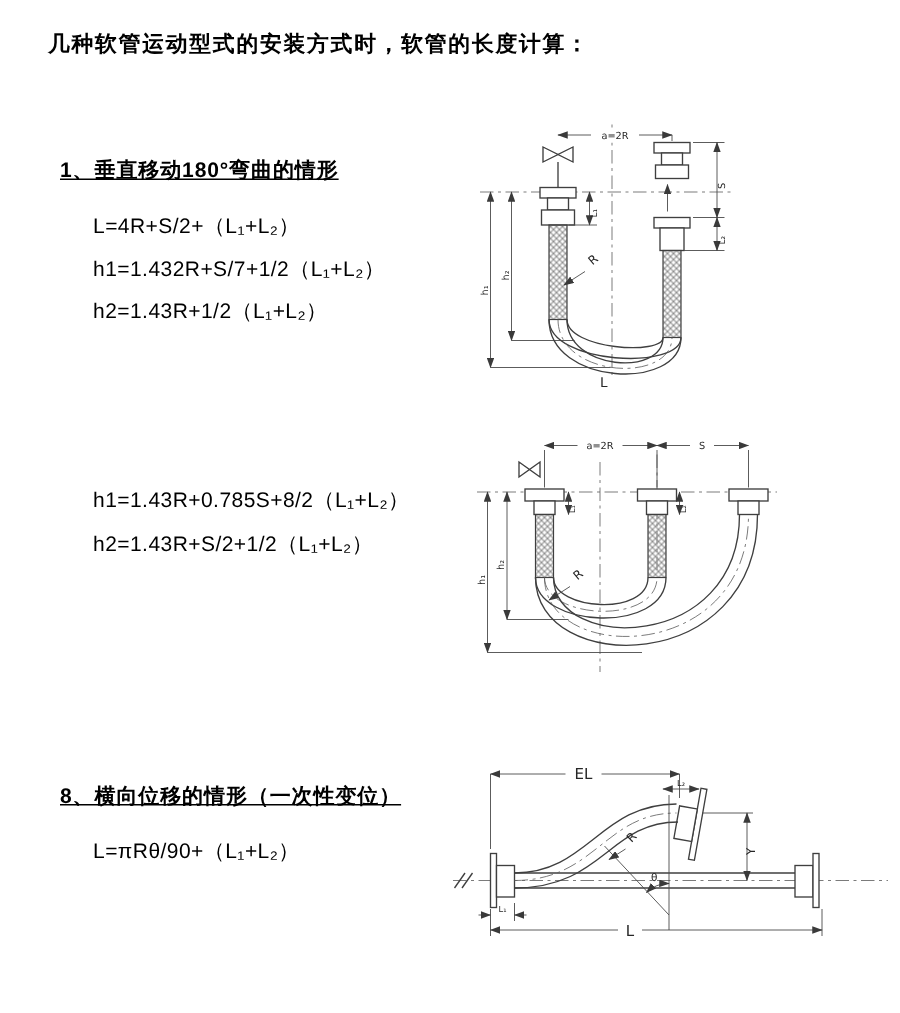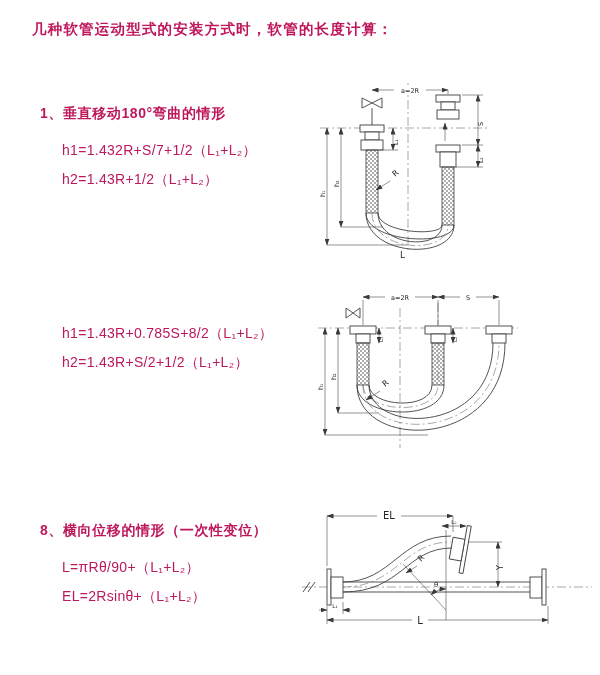--- a/index.html
+++ b/index.html
@@ -1,20 +1,20 @@
 <!DOCTYPE html>
 <html><head>
 <meta charset="utf-8">
 <style>
   html,body{margin:0;padding:0;background:#ffffff;}
   .page{position:relative;width:600px;height:675px;background:#ffffff;overflow:hidden;
-        font-family:"Liberation Sans","DejaVu Sans",sans-serif;color:#be185d;}
+        font-family:"Liberation Sans","DejaVu Sans",sans-serif;color:#000000;}
   .title{position:absolute;left:32px;top:20px;font-size:14.5px;font-weight:600;letter-spacing:1.2px;}
   .sec{position:absolute;left:40px;}
-  .sec-heading{font-size:14px;font-weight:600;letter-spacing:0.6px;}
+  .sec-heading{font-size:14px;font-weight:600;letter-spacing:0.6px;text-decoration:underline;}
   .formulas{margin:13px 0 0 22px;font-size:14px;line-height:28.5px;letter-spacing:0.3px;font-weight:500;}
   .diagram{position:absolute;}
   svg .ln{stroke:#3f3f3f;stroke-width:0.9;fill:none;}
   svg .dim{stroke:#4a4a4a;stroke-width:0.6;fill:none;}
   svg .cl{stroke:#5f5f5f;stroke-width:0.55;stroke-dasharray:9 3 2 3;fill:none;}
   svg .fit{fill:#ffffff;stroke:#3f3f3f;stroke-width:0.9;}
   svg .wh{fill:#ffffff;stroke:none;}
   svg text{font-family:"DejaVu Sans",sans-serif;fill:#262626;}
 </style>
 </head>
@@ -31,37 +31,37 @@
   </defs>
 </svg>
 
 <div class="page">
 
   <div class="title">几种软管运动型式的安装方式时，软管的长度计算：</div>
 
   <div class="sec" style="top:105px">
     <div class="sec-heading">1、垂直移动180°弯曲的情形</div>
     <div class="formulas">
+      <div>L=4R+S/2+（L₁+L₂）</div>
       <div>h1=1.432R+S/7+1/2（L₁+L₂）</div>
       <div>h2=1.43R+1/2（L₁+L₂）</div>
     </div>
   </div>
 
   <div class="sec" style="top:306px">
     <div class="formulas">
       <div>h1=1.43R+0.785S+8/2（L₁+L₂）</div>
       <div>h2=1.43R+S/2+1/2（L₁+L₂）</div>
     </div>
   </div>
 
   <div class="sec" style="top:522px">
     <div class="sec-heading">8、横向位移的情形（一次性变位）</div>
     <div class="formulas">
       <div>L=πRθ/90+（L₁+L₂）</div>
-      <div>EL=2Rsinθ+（L₁+L₂）</div>
     </div>
   </div>
 
   <svg class="diagram" style="left:315px;top:75px" width="275" height="185" viewBox="0 0 275 185">
 
     <line class="cl" x1="93" y1="8" x2="93" y2="178"></line>
     <line class="cl" x1="5" y1="53" x2="172" y2="53"></line>
 
     <line class="dim" x1="57" y1="15" x2="133" y2="15" marker-start="url(#arw)" marker-end="url(#arw)"></line>
     <line class="dim" x1="133" y1="15" x2="133" y2="19"></line>

